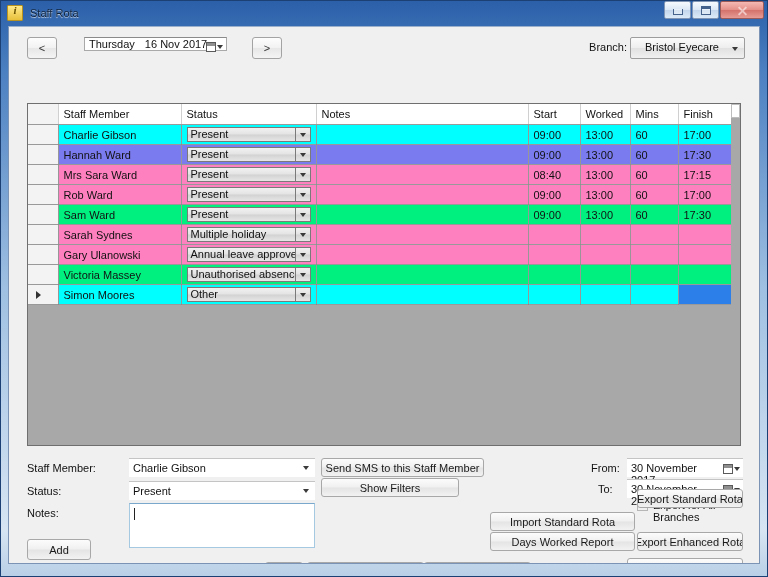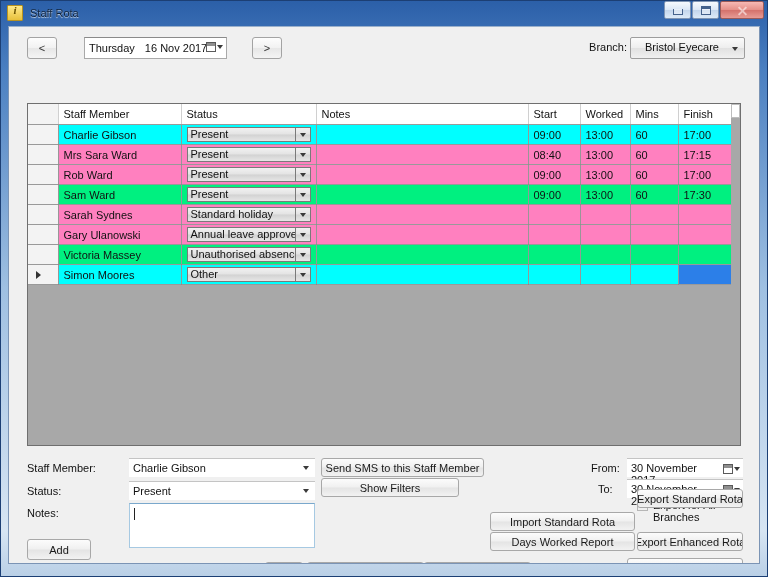--- a/index.html
+++ b/index.html
@@ -148,21 +148,21 @@
     line-height: 20px;
     text-align: center;
     cursor: default;
   }
   #nav-prev { left: 18px; }
   #nav-next { left: 243px; }
 
   #date-picker {
     position: absolute;
     left: 75px; top: 10px;
-    width: 143px; height: 22px;
+    width: 143px; height: 14px;
     box-sizing: border-box;
     background: #ffffff;
     border: 1px solid #a9a9a9;
     border-top-color: #8a8a8a;
     display: flex;
     align-items: center;
     padding: 0 4px;
   }
   #date-weekday { font-size: 11px; color: #111; }
   #date-value   { font-size: 11px; color: #111; margin-left: 10px; }
@@ -449,20 +449,34 @@
                   </span></div>
               </td>
               <td style="background: rgb(0, 255, 255);"></td>
               <td style="background: rgb(0, 255, 255);">09:00</td>
               <td style="background: rgb(0, 255, 255);">13:00</td>
               <td style="background: rgb(0, 255, 255);">60</td>
               <td style="background: rgb(0, 255, 255);">17:00</td>
             </tr>
             <tr>
               <td class="rowsel"></td>
+              <td style="background: rgb(123, 123, 240);">Hannah Ward</td>
+              <td class="status-cell" style="background: rgb(123, 123, 240);">
+                <div class="status-combo"><span>Present</span><span class="sc-btn">
+                    <span class="caret-down"></span>
+                  </span></div>
+              </td>
+              <td style="background: rgb(123, 123, 240);"></td>
+              <td style="background: rgb(123, 123, 240);">09:00</td>
+              <td style="background: rgb(123, 123, 240);">13:00</td>
+              <td style="background: rgb(123, 123, 240);">60</td>
+              <td style="background: rgb(123, 123, 240);">17:30</td>
+            </tr>
+            <tr>
+              <td class="rowsel"></td>
               <td style="background: rgb(255, 128, 191);">Mrs Sara Ward</td>
               <td class="status-cell" style="background: rgb(255, 128, 191);">
                 <div class="status-combo"><span>Present</span><span class="sc-btn">
                     <span class="caret-down"></span>
                   </span></div>
               </td>
               <td style="background: rgb(255, 128, 191);"></td>
               <td style="background: rgb(255, 128, 191);">08:40</td>
               <td style="background: rgb(255, 128, 191);">13:00</td>
               <td style="background: rgb(255, 128, 191);">60</td>
@@ -493,21 +507,21 @@
               <td style="background: rgb(0, 240, 128);"></td>
               <td style="background: rgb(0, 240, 128);">09:00</td>
               <td style="background: rgb(0, 240, 128);">13:00</td>
               <td style="background: rgb(0, 240, 128);">60</td>
               <td style="background: rgb(0, 240, 128);">17:30</td>
             </tr>
             <tr>
               <td class="rowsel"></td>
               <td style="background: rgb(255, 128, 191);">Sarah Sydnes</td>
               <td class="status-cell" style="background: rgb(255, 128, 191);">
-                <div class="status-combo"><span>Standard holiday</span><span class="sc-btn">
+                <div class="status-combo"><span>Multiple holiday</span><span class="sc-btn">
                     <span class="caret-down"></span>
                   </span></div>
               </td>
               <td style="background: rgb(255, 128, 191);"></td>
               <td style="background: rgb(255, 128, 191);"></td>
               <td style="background: rgb(255, 128, 191);"></td>
               <td style="background: rgb(255, 128, 191);"></td>
               <td style="background: rgb(255, 128, 191);"></td>
             </tr>
             <tr>

